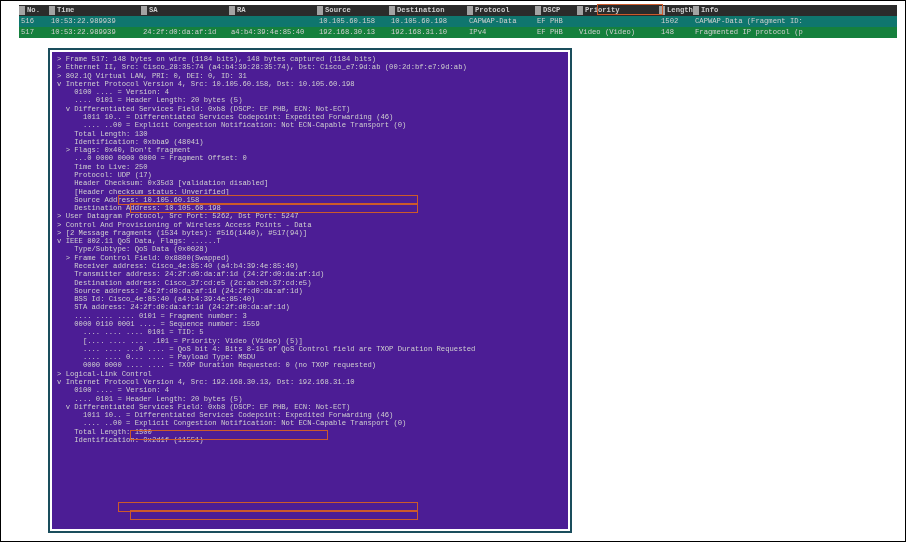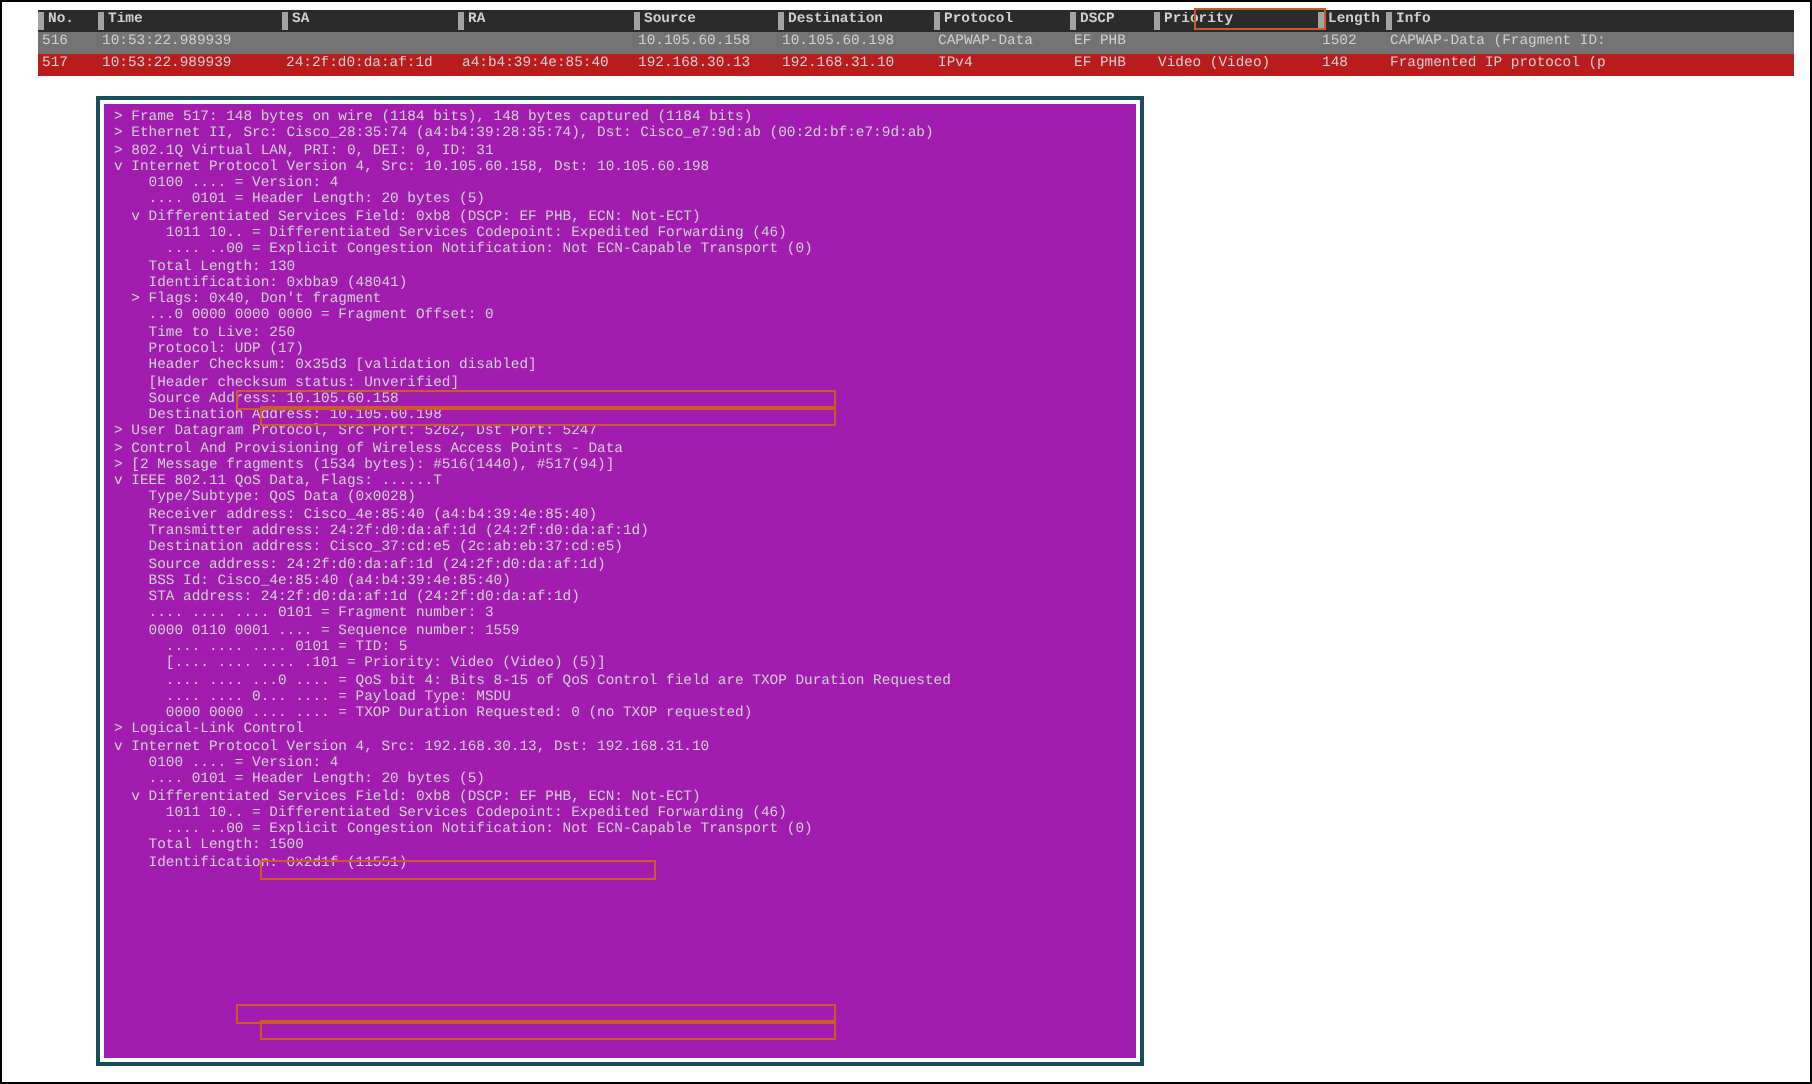--- a/index.html
+++ b/index.html
@@ -1,25 +1,25 @@
 <!DOCTYPE html>
 <html><head>
 <meta charset="utf-8">
 <style>
   *{margin:0;padding:0;box-sizing:border-box}
   body{width:906px;height:542px;background:#fff;border:1px solid #000;font-family:'Courier New',monospace;font-size:7.2px;line-height:1.15;overflow:hidden;position:relative}
   .pkt-list{position:absolute;left:18px;top:4px;width:878px}
   .hdr{background:#2b2b2b;color:#d0d0d0;display:flex;height:11px;align-items:center;font-weight:bold}
-  .hdr>div{border-left:3px solid #a3a3a3;padding:0 2px;white-space:nowrap;overflow:hidden}
-  .row{display:flex;height:11px;align-items:center;color:#d0d0d0;background:#737373}
-  .row.sel{background:#b91c1c}
+  .hdr>div{border-left:6px solid #a3a3a3;padding:0 2px;white-space:nowrap;overflow:hidden}
+  .row{display:flex;height:11px;align-items:center;color:#d0d0d0;background:#0f766e}
+  .row.sel{background:#15803d}
   .row>div{padding:0 2px;white-space:nowrap;overflow:hidden}
   .c-no{width:30px}.c-time{width:92px}.c-sa{width:88px}.c-ra{width:88px}.c-src{width:72px}.c-dst{width:78px}.c-proto{width:68px}.c-dscp{width:42px}.c-prio{width:82px}.c-len{width:34px}.c-info{flex:1}
   .detail-wrap{position:absolute;left:47px;top:47px;width:524px;height:485px;background:#fff;border:2px solid #1a4d5c;overflow:hidden}
-  .detail{position:absolute;inset:2px;background:#a21caf;color:#d0d0d0;padding:3px 5px;overflow:hidden}
+  .detail{position:absolute;inset:2px;background:#4c1d95;color:#d0d0d0;padding:3px 5px;overflow:hidden}
   .L{white-space:pre}
   .tog{cursor:pointer}
   .hl-proto{position:absolute;border:1.4px solid #cc5a2a;pointer-events:none}
   .hl1{left:596px;top:3px;width:66px;height:11px}
   .hl2{left:68px;top:145px;width:300px;height:10px}
   .hl3{left:80px;top:153px;width:288px;height:10px}
   .hl4{left:80px;top:380px;width:198px;height:10px}
   .hl5{left:68px;top:452px;width:300px;height:10px}
   .hl6{left:80px;top:460px;width:288px;height:10px}
 </style>
@@ -89,20 +89,21 @@
     <div class="L">    Protocol: UDP (17)</div>
     <div class="L">    Header Checksum: 0x35d3 [validation disabled]</div>
     <div class="L">    [Header checksum status: Unverified]</div>
     <div class="L">    Source Address: 10.105.60.158</div>
     <div class="L">    Destination Address: 10.105.60.198</div>
     <div class="L tog">&gt; User Datagram Protocol, Src Port: 5262, Dst Port: 5247</div>
     <div class="L tog">&gt; Control And Provisioning of Wireless Access Points - Data</div>
     <div class="L tog">&gt; [2 Message fragments (1534 bytes): #516(1440), #517(94)]</div>
     <div class="L tog">v IEEE 802.11 QoS Data, Flags: ......T</div>
     <div class="L">    Type/Subtype: QoS Data (0x0028)</div>
+    <div class="L tog">  &gt; Frame Control Field: 0x8800(Swapped)</div>
     <div class="L">    Receiver address: Cisco_4e:85:40 (a4:b4:39:4e:85:40)</div>
     <div class="L">    Transmitter address: 24:2f:d0:da:af:1d (24:2f:d0:da:af:1d)</div>
     <div class="L">    Destination address: Cisco_37:cd:e5 (2c:ab:eb:37:cd:e5)</div>
     <div class="L">    Source address: 24:2f:d0:da:af:1d (24:2f:d0:da:af:1d)</div>
     <div class="L">    BSS Id: Cisco_4e:85:40 (a4:b4:39:4e:85:40)</div>
     <div class="L">    STA address: 24:2f:d0:da:af:1d (24:2f:d0:da:af:1d)</div>
     <div class="L">    .... .... .... 0101 = Fragment number: 3</div>
     <div class="L">    0000 0110 0001 .... = Sequence number: 1559</div>
     <div class="L">      .... .... .... 0101 = TID: 5</div>
     <div class="L">      [.... .... .... .101 = Priority: Video (Video) (5)]</div>

